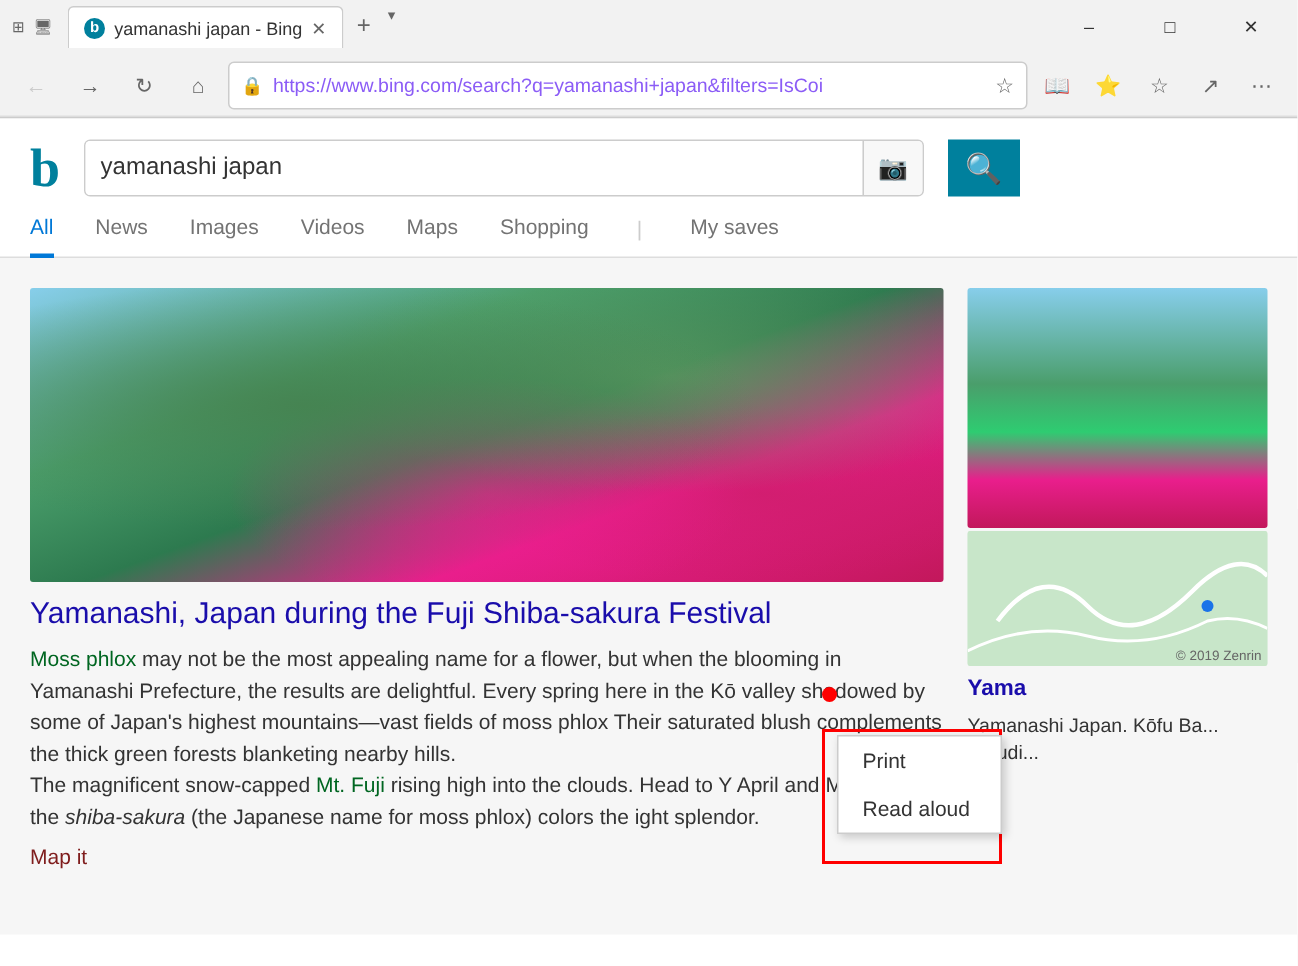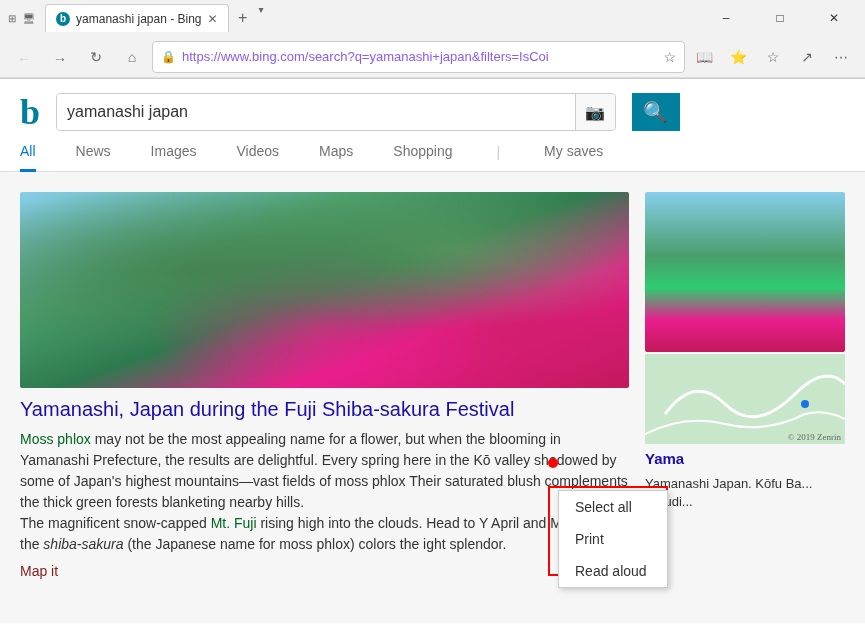--- a/index.html
+++ b/index.html
@@ -65,21 +65,21 @@
     .search-input {
       flex: 1; height: 100%; border: none; outline: none;
       padding: 0 10px; font-size: 16px; color: #333;
     }
     .search-cam { width: 40px; height: 100%; display: flex; align-items: center; justify-content: center; border-left: 1px solid #ccc; background: #f8f8f8; cursor: pointer; font-size: 16px; color: #666; }
     .search-btn { width: 48px; height: 38px; background: #00809d; border: none; cursor: pointer; display: flex; align-items: center; justify-content: center; font-size: 20px; color: white; }
 
     
     .nav-tabs {
       display: flex; align-items: center; padding: 0 20px;
-      border-bottom: 1px solid #ddd; background: #fff; gap: 40px;
+      border-bottom: 1px solid #ddd; background: #fff; gap: 28px;
     }
     .nav-tab {
       padding: 10px 0; font-size: 14px; color: #737373; cursor: pointer;
       border-bottom: 3px solid transparent; margin-bottom: -1px;
     }
     .nav-tab.active { color: #0078d7; border-bottom-color: #0078d7; }
     .nav-tab-divider { color: #ccc; margin: 0 4px; }
 
     
     .main-content {
@@ -116,21 +116,20 @@
     
     .sidebar-image {
       width: 100%; height: 160px;
       background: linear-gradient(180deg, #87ceeb 0%, #4a9e6b 40%, #2ecc71 60%, #e91e8c 80%, #c2185b 100%);
       border-radius: 2px; margin-bottom: 2px;
     }
     .sidebar-map {
       width: 100%; height: 90px;
       background: #c8e6c9; border-radius: 2px; position: relative;
       overflow: hidden;
-      font-family: Liberation Serif, serif;
     }
     .sidebar-map::before {
       content: ''; position: absolute; bottom: 10px; right: 10px;
       font-size: 10px;
     }
 
     .sidebar-text { font-size: 13px; color: #333; margin-top: 8px; line-height: 1.4; }
     .sidebar-title { font-size: 15px; font-weight: bold; color: #1a0dab; margin-top: 6px; cursor: pointer; }
 
     
@@ -286,16 +285,15 @@
     <div class="sidebar-title">Yama</div>
     <div class="sidebar-text">Yamanashi Japan. Kōfu Ba... includi...</div>
   </div>
 </div>
 
 <div class="red-highlight"></div>
 
 <div class="cursor-dot"></div>
 
 <div class="context-menu">
-  <div class="context-item">Select all</div>
   <div class="context-item">Print</div>
   <div class="context-item">Read aloud</div>
 </div>
 
 </body></html>

